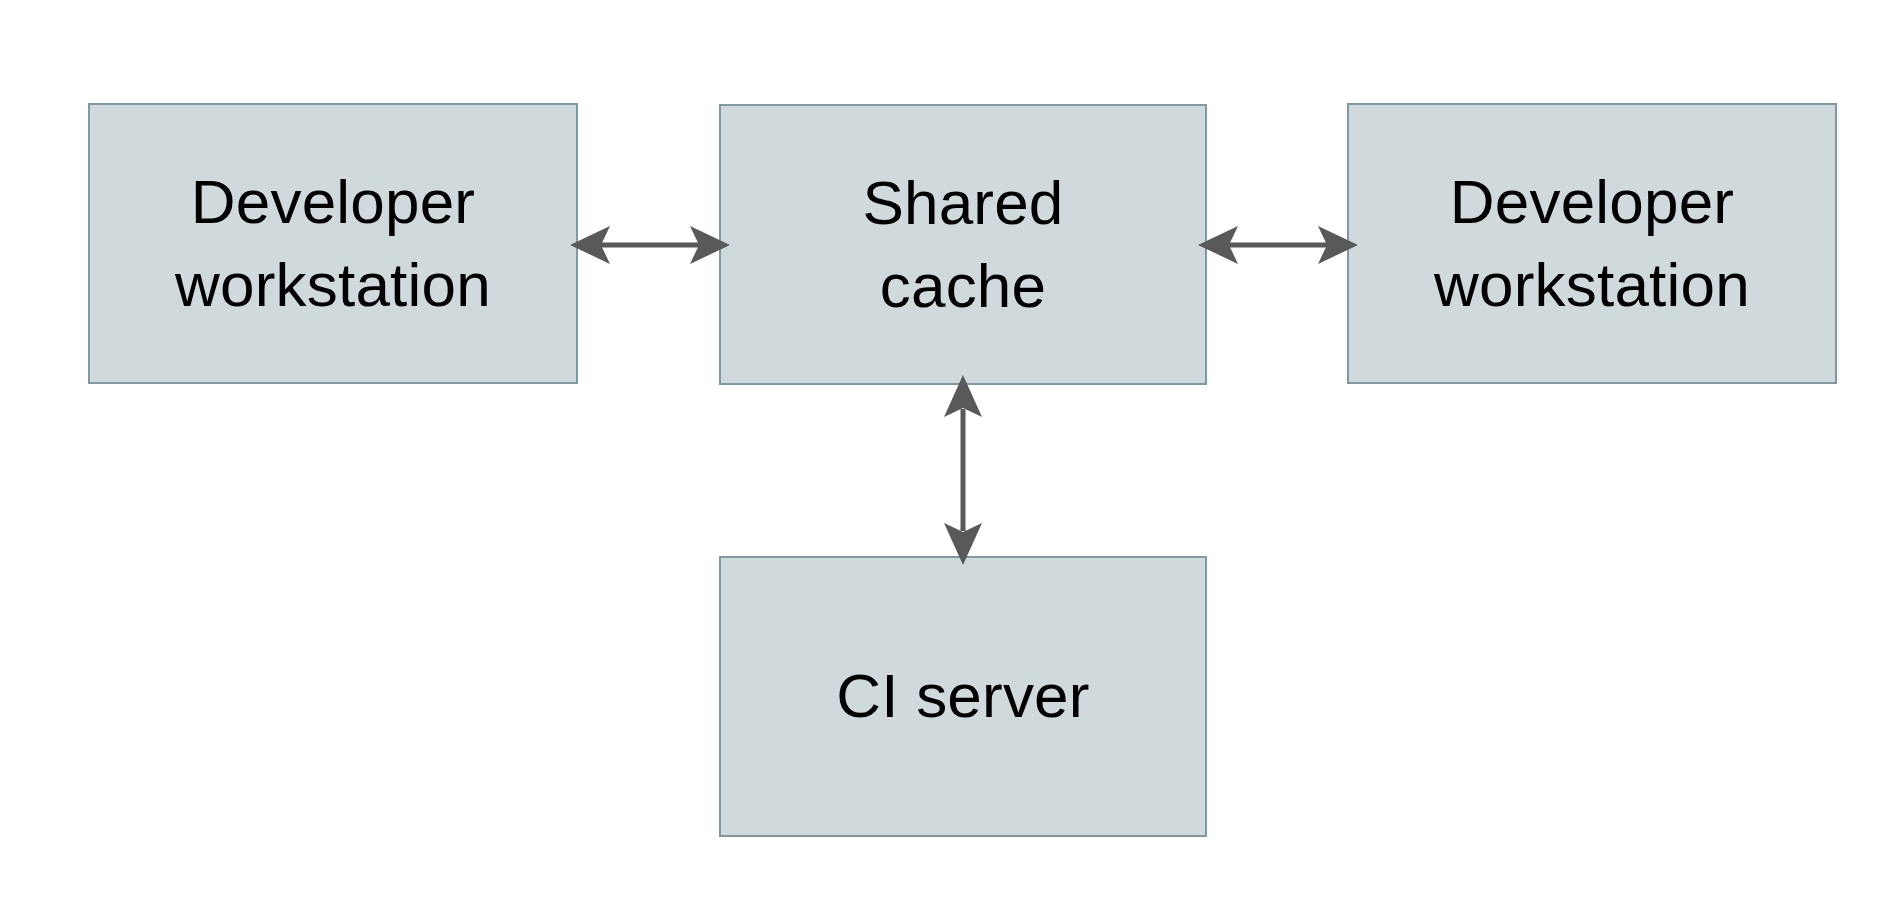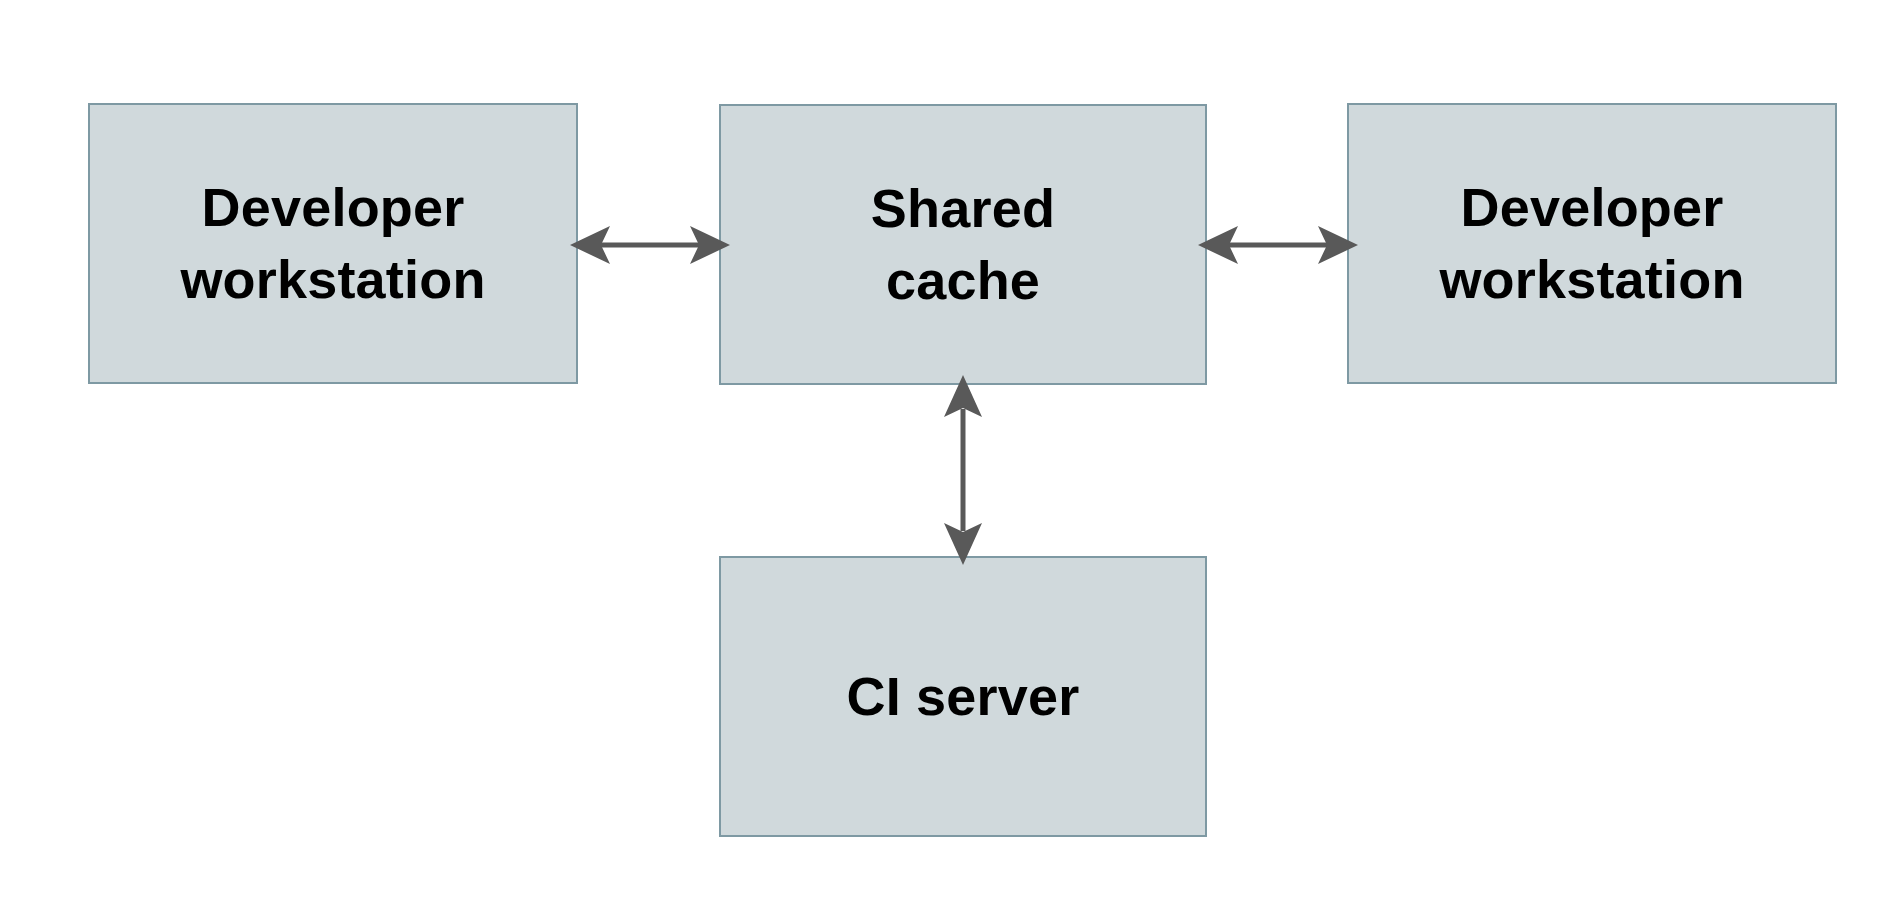--- a/index.html
+++ b/index.html
@@ -22,25 +22,25 @@
     position: absolute;
     box-sizing: border-box;
     background: #d0d9dc;
     border: 2px solid #7e99a3;
     display: flex;
     align-items: center;
     justify-content: center;
     text-align: center;
   }
   .node-label {
-    font-size: 54px;
+    font-size: 62px;
     line-height: 1.33;
     color: #000000;
     letter-spacing: 0.2px;
-    font-weight: 700;
+    font-weight: 400;
     white-space: pre-line;
     padding: 0 6px;
   }
   .node-dev-left  { left: 88px;   top: 103px; width: 490px; height: 281px; }
   .node-cache     { left: 719px;  top: 104px; width: 488px; height: 281px; }
   .node-dev-right { left: 1347px; top: 103px; width: 490px; height: 281px; }
   .node-ci        { left: 719px;  top: 556px; width: 488px; height: 281px; }
 
   .connector {
     position: absolute;

